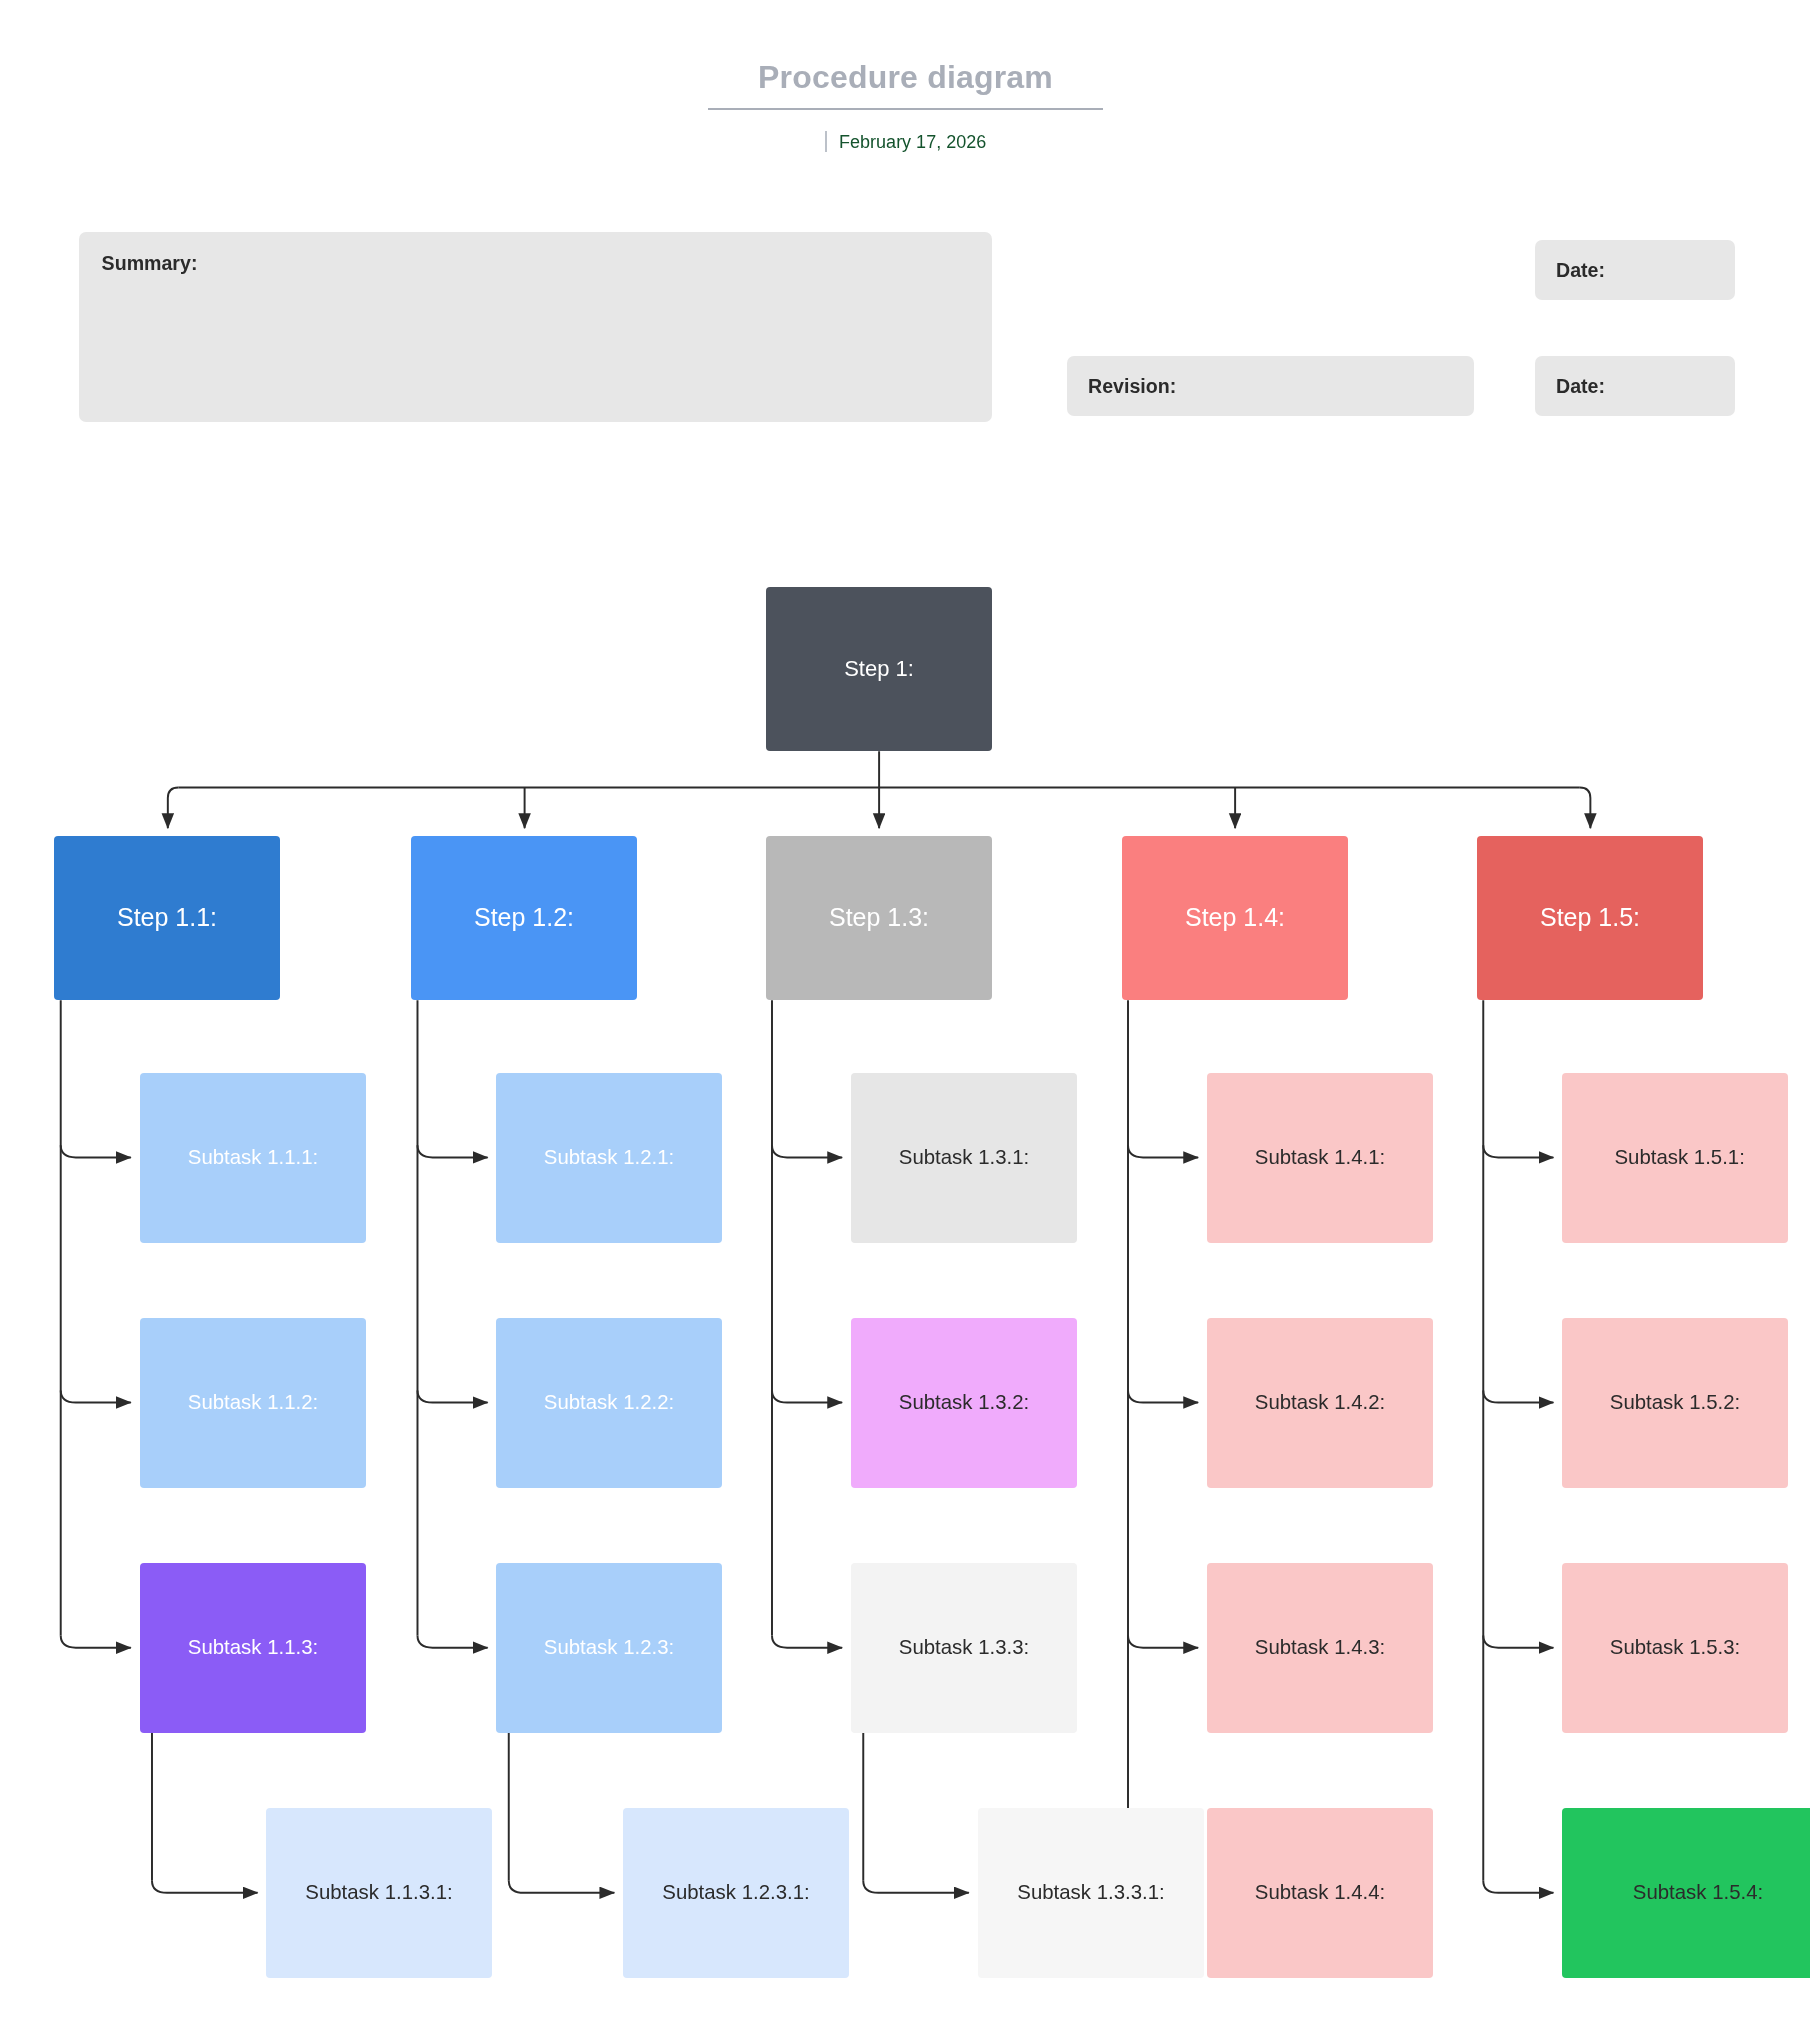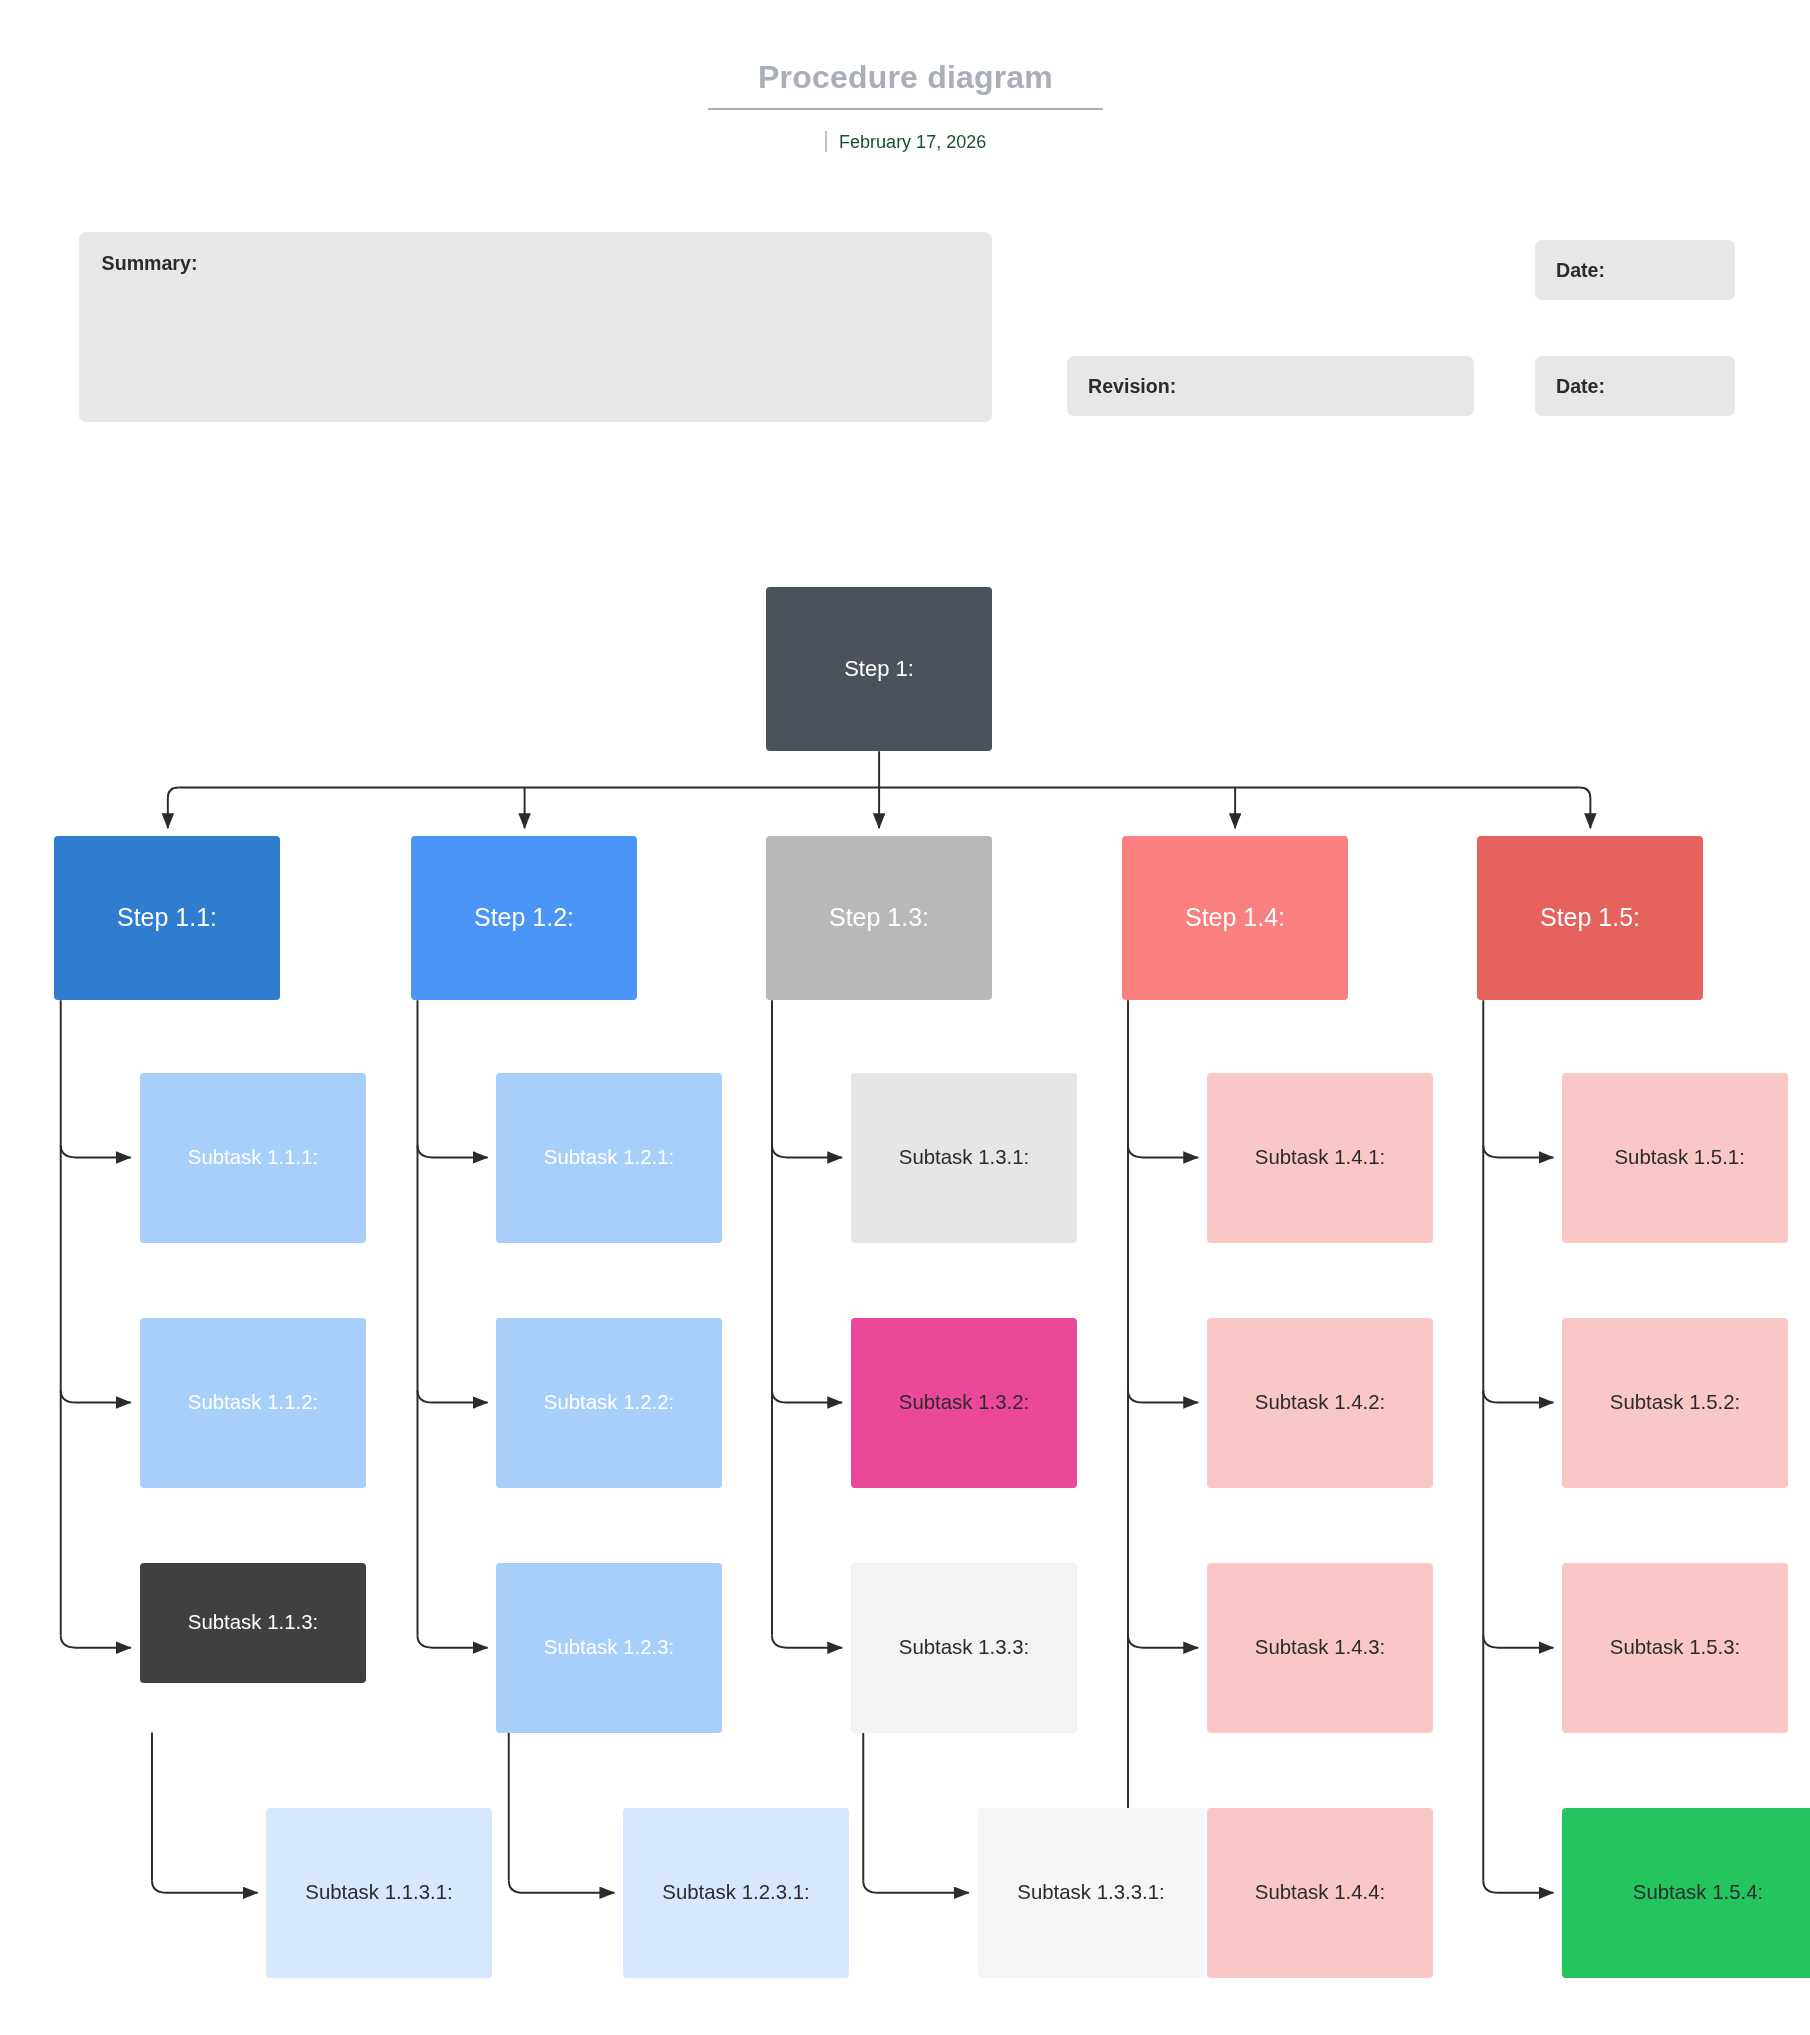--- a/index.html
+++ b/index.html
@@ -153,21 +153,21 @@
       </div>
       <div class="node level1" style="left: 54px; top: 836px; width: 226px; height: 164px; background: rgb(47, 124, 208); color: rgb(255, 255, 255);">
         <span>Step 1.1:</span>
       </div>
       <div class="node level2" style="left: 140px; top: 1073px; width: 226px; height: 170px; background: rgb(168, 207, 250); color: rgb(255, 255, 255);">
         <span>Subtask 1.1.1:</span>
       </div>
       <div class="node level2" style="left: 140px; top: 1318px; width: 226px; height: 170px; background: rgb(168, 207, 250); color: rgb(255, 255, 255);">
         <span>Subtask 1.1.2:</span>
       </div>
-      <div class="node level2" style="left: 140px; top: 1563px; width: 226px; height: 120px; background: #404040; color: rgb(255, 255, 255);">
+      <div class="node level2" style="left: 140px; top: 1563px; width: 226px; height: 170px; background: #8b5cf6; color: rgb(255, 255, 255);">
         <span>Subtask 1.1.3:</span>
       </div>
       <div class="node level3" style="left: 266px; top: 1808px; width: 226px; height: 170px; background: rgb(215, 231, 253); color: rgb(43, 43, 43);">
         <span>Subtask 1.1.3.1:</span>
       </div>
       <div class="node level1" style="left: 411px; top: 836px; width: 226px; height: 164px; background: rgb(74, 149, 245); color: rgb(255, 255, 255);">
         <span>Step 1.2:</span>
       </div>
       <div class="node level2" style="left: 496px; top: 1073px; width: 226px; height: 170px; background: rgb(168, 207, 250); color: rgb(255, 255, 255);">
         <span>Subtask 1.2.1:</span>
@@ -180,21 +180,21 @@
       </div>
       <div class="node level3" style="left: 623px; top: 1808px; width: 226px; height: 170px; background: rgb(215, 231, 253); color: rgb(43, 43, 43);">
         <span>Subtask 1.2.3.1:</span>
       </div>
       <div class="node level1" style="left: 766px; top: 836px; width: 226px; height: 164px; background: rgb(184, 184, 184); color: rgb(255, 255, 255);">
         <span>Step 1.3:</span>
       </div>
       <div class="node level2" style="left: 851px; top: 1073px; width: 226px; height: 170px; background: rgb(230, 230, 230); color: rgb(43, 43, 43);">
         <span>Subtask 1.3.1:</span>
       </div>
-      <div class="node level2" style="left: 851px; top: 1318px; width: 226px; height: 170px; background: #ec4899; color: rgb(43, 43, 43);">
+      <div class="node level2" style="left: 851px; top: 1318px; width: 226px; height: 170px; background: #f0abfc; color: rgb(43, 43, 43);">
         <span>Subtask 1.3.2:</span>
       </div>
       <div class="node level2" style="left: 851px; top: 1563px; width: 226px; height: 170px; background: rgb(243, 243, 243); color: rgb(43, 43, 43);">
         <span>Subtask 1.3.3:</span>
       </div>
       <div class="node level3" style="left: 978px; top: 1808px; width: 226px; height: 170px; background: rgb(246, 246, 246); color: rgb(43, 43, 43);">
         <span>Subtask 1.3.3.1:</span>
       </div>
       <div class="node level1" style="left: 1122px; top: 836px; width: 226px; height: 164px; background: rgb(250, 127, 127); color: rgb(255, 255, 255);">
         <span>Step 1.4:</span>

